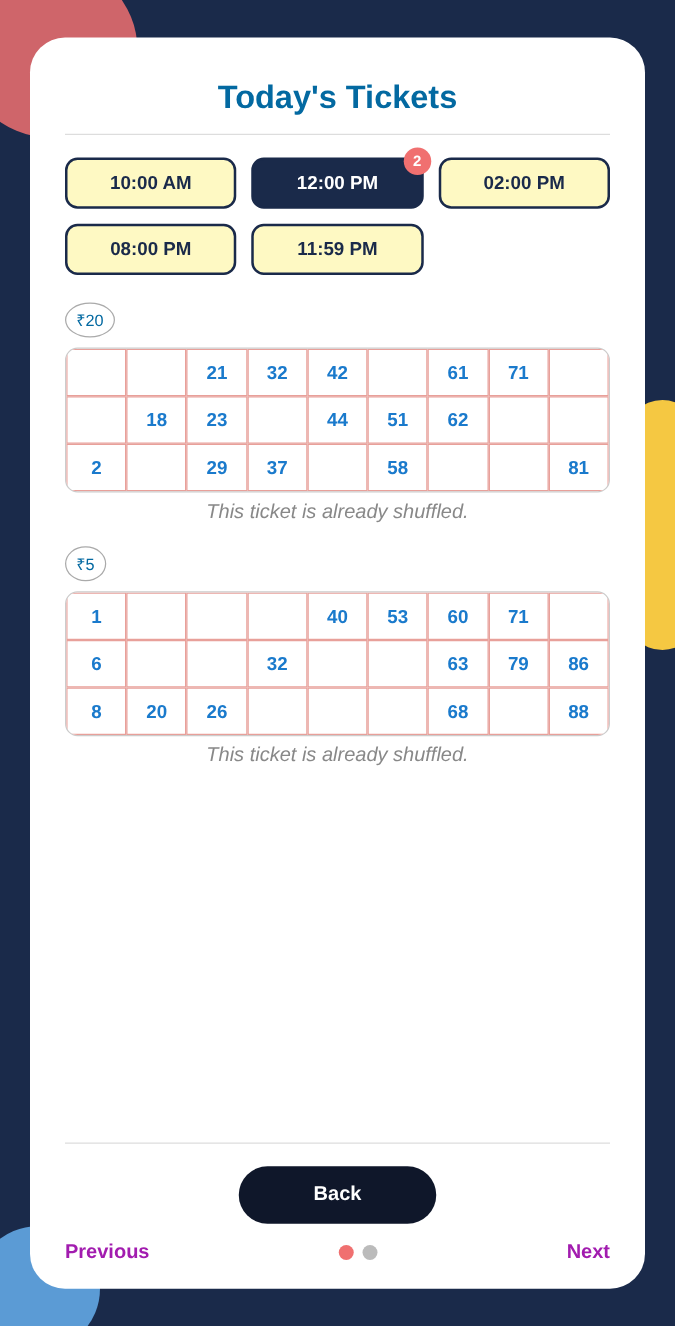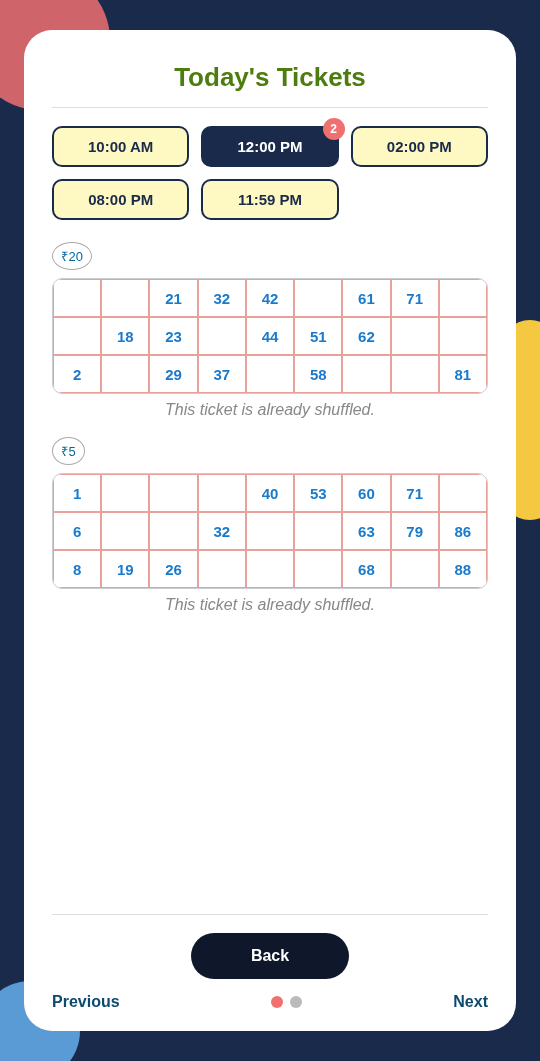--- a/index.html
+++ b/index.html
@@ -54,21 +54,21 @@
       padding: 32px 28px 20px 28px;
       display: flex;
       flex-direction: column;
       gap: 0;
     }
 
     .page-title {
       text-align: center;
       font-size: 26px;
       font-weight: 800;
-      color: #4d7c0f;
+      color: #0369a1;
       margin-bottom: 14px;
     }
 
     .divider {
       height: 1px;
       background: #ddd;
       margin-bottom: 18px;
     }
 
     
@@ -192,21 +192,21 @@
 
     .nav-row {
       display: flex;
       align-items: center;
       justify-content: space-between;
     }
 
     .nav-prev, .nav-next {
       font-size: 16px;
       font-weight: 600;
-      color: #0c4a6e;
+      color: #a21caf;
       background: none;
       border: none;
       cursor: pointer;
     }
 
     .dots {
       display: flex;
       gap: 7px;
       align-items: center;
     }
@@ -286,21 +286,21 @@
             <div class="ticket-cell">6</div>
             <div class="ticket-cell empty"></div>
             <div class="ticket-cell empty"></div>
             <div class="ticket-cell">32</div>
             <div class="ticket-cell empty"></div>
             <div class="ticket-cell empty"></div>
             <div class="ticket-cell">63</div>
             <div class="ticket-cell">79</div>
             <div class="ticket-cell">86</div>
             <div class="ticket-cell">8</div>
-            <div class="ticket-cell">19</div>
+            <div class="ticket-cell">20</div>
             <div class="ticket-cell">26</div>
             <div class="ticket-cell empty"></div>
             <div class="ticket-cell empty"></div>
             <div class="ticket-cell empty"></div>
             <div class="ticket-cell">68</div>
             <div class="ticket-cell empty"></div>
             <div class="ticket-cell">88</div>
           </div>
         </div><p class="ticket-note">This ticket is already shuffled.</p></div>
     </div>

